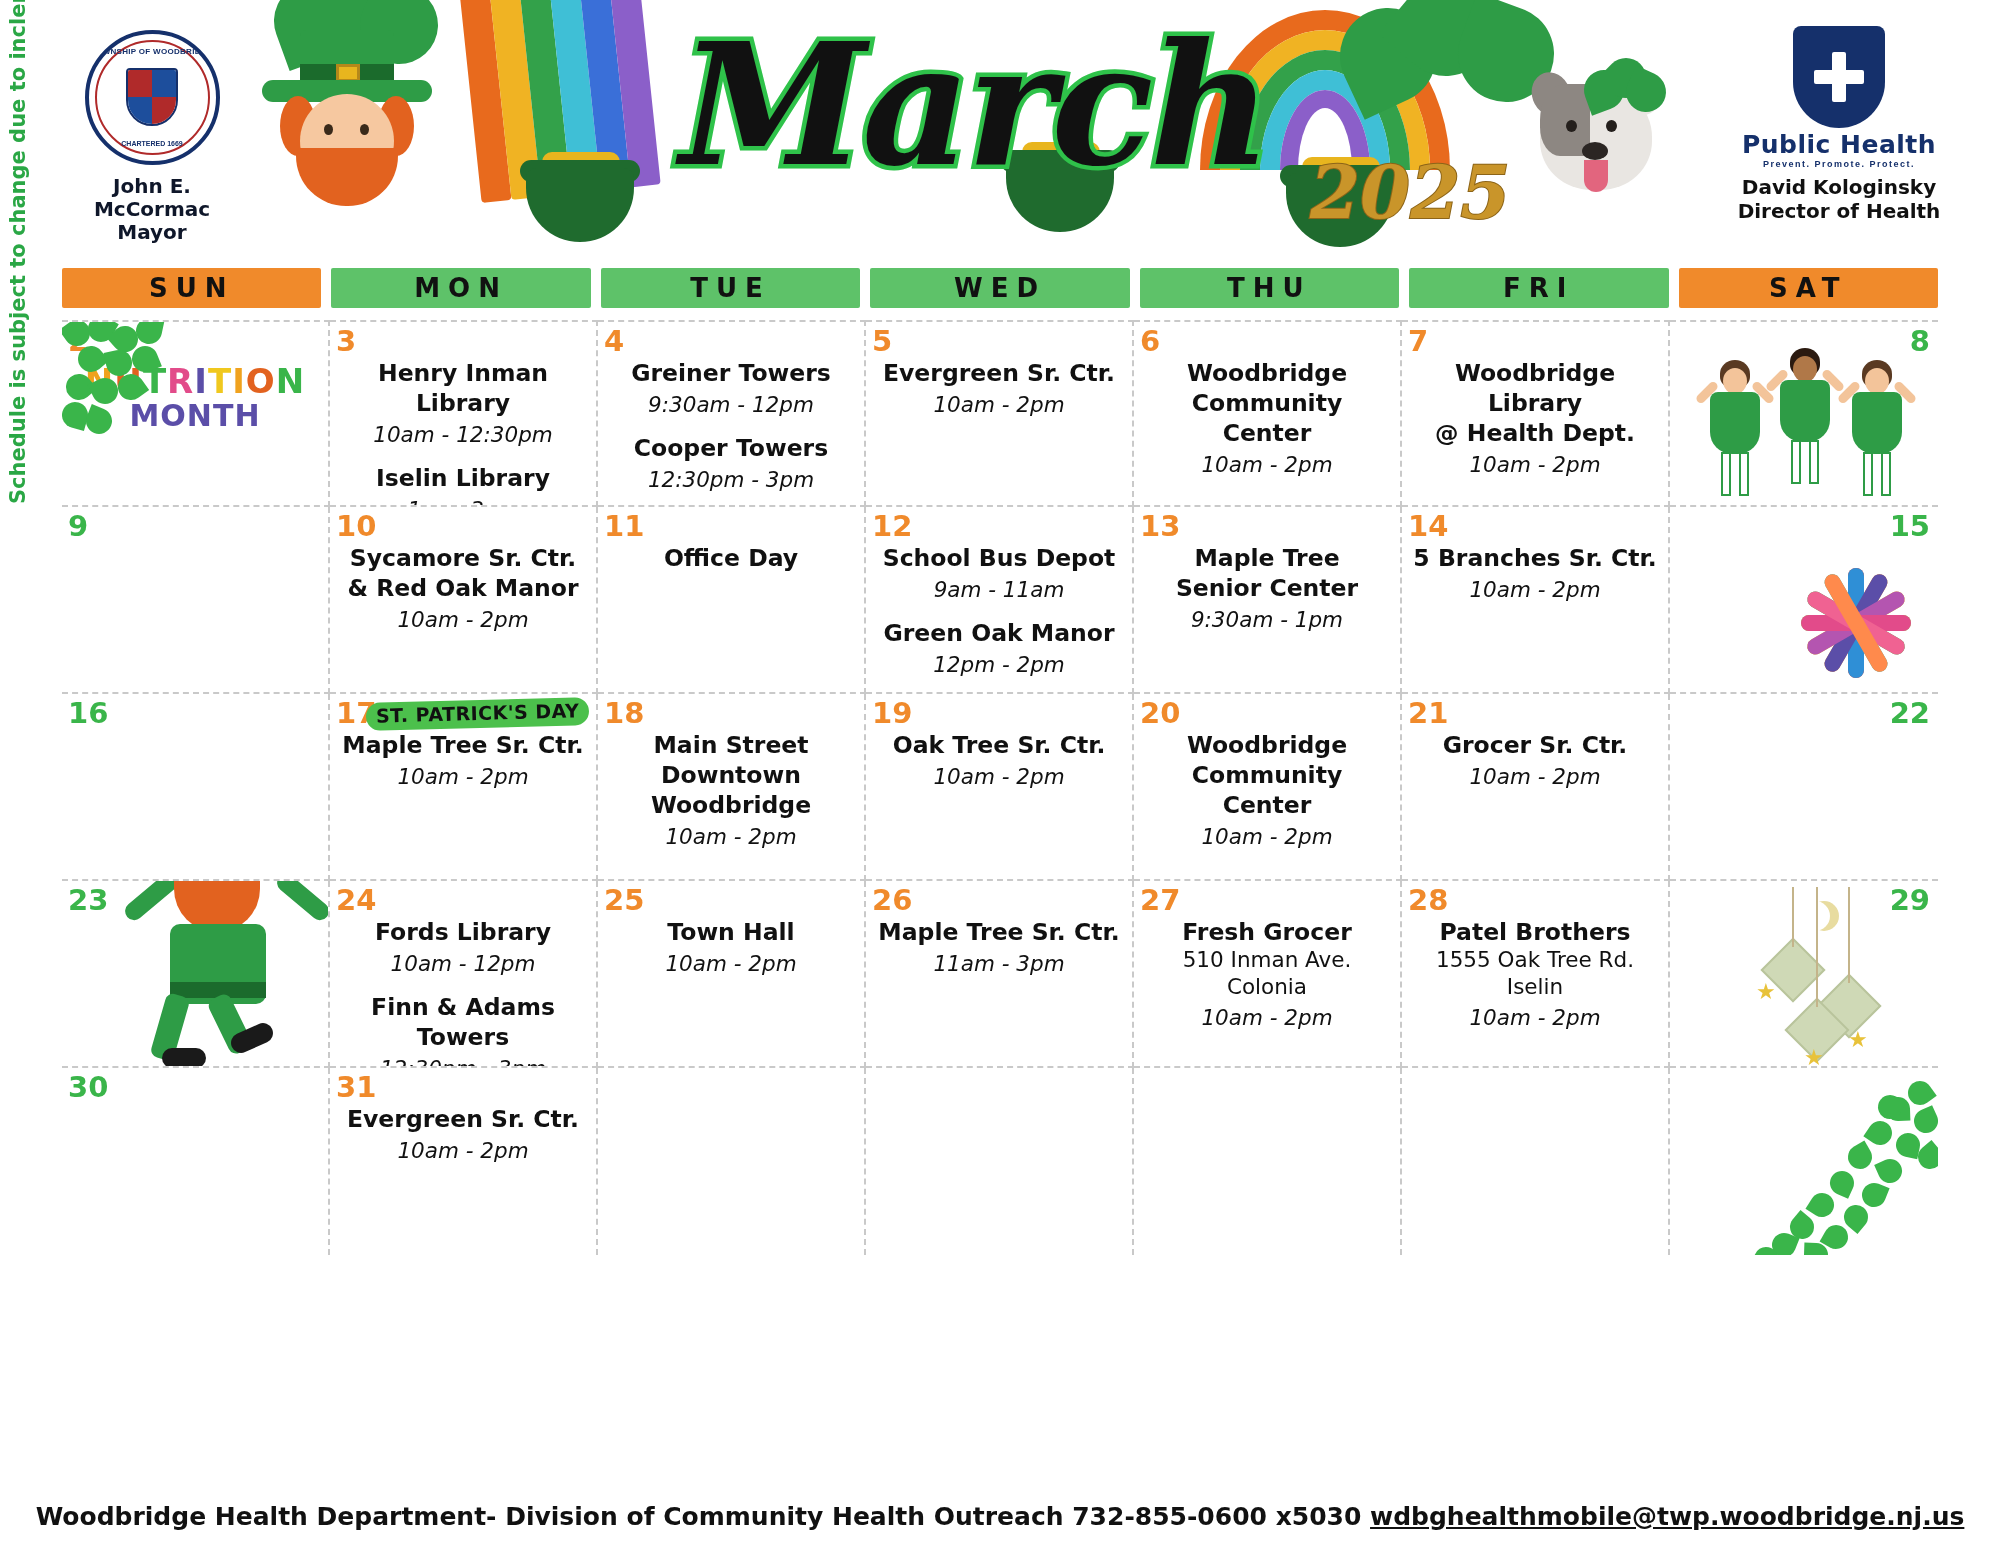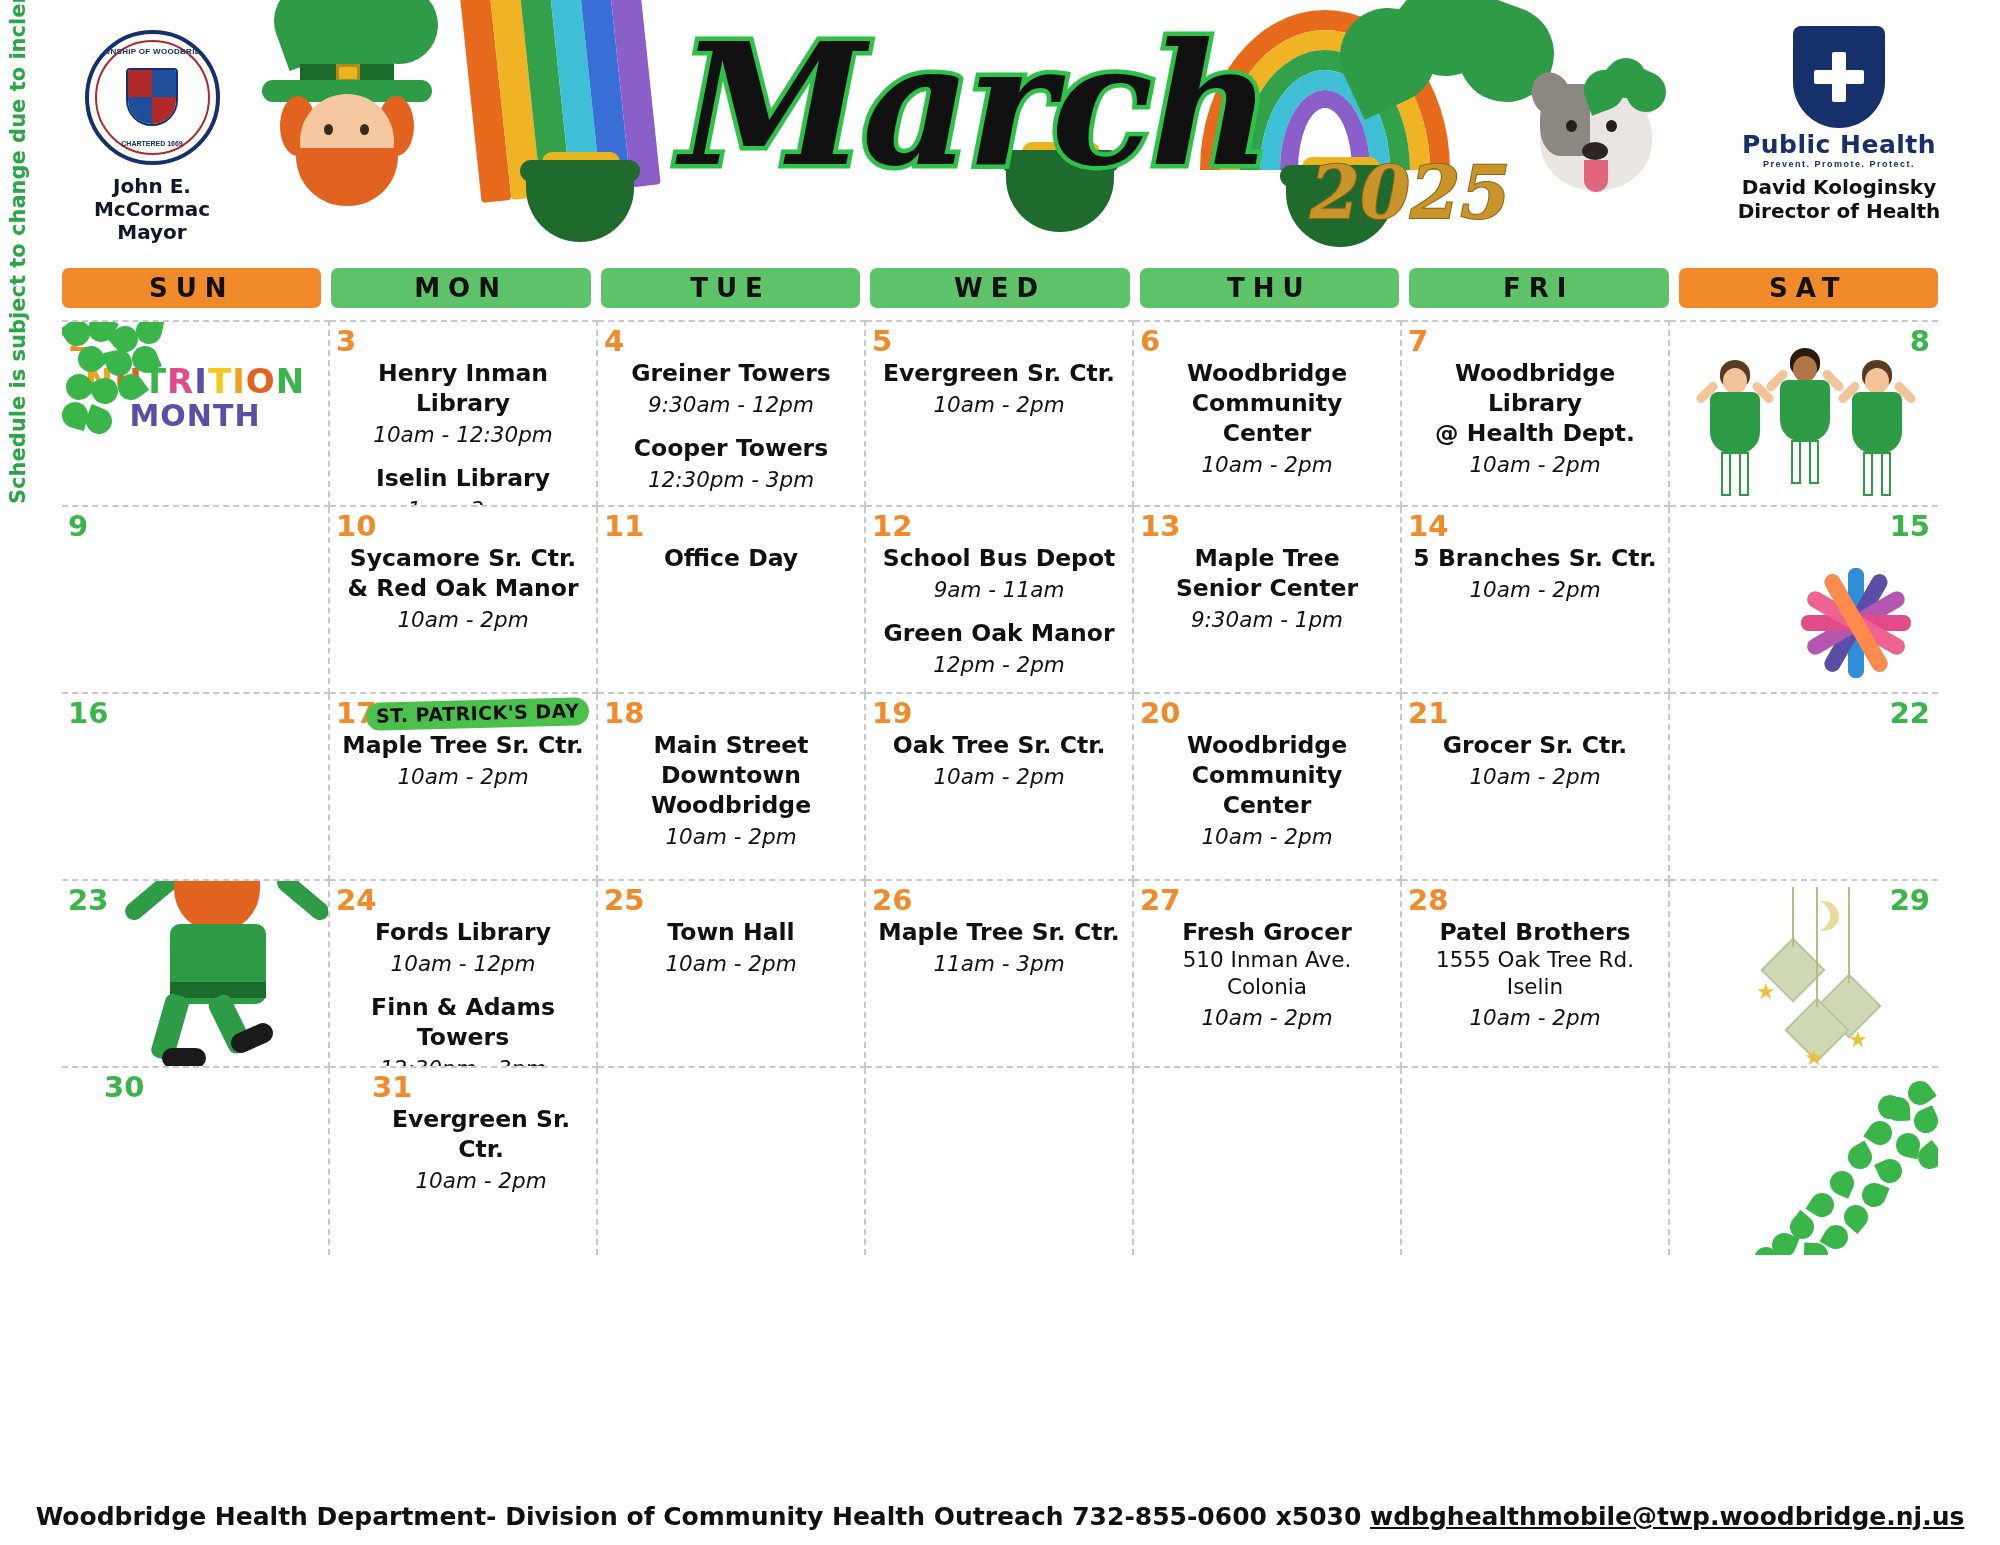--- a/index.html
+++ b/index.html
@@ -214,42 +214,42 @@
     height: 40px;
   }
   .dow {
     flex: 1;
     display: flex; align-items: center; justify-content: center;
     font-family: "DejaVu Sans", sans-serif;
     font-weight: bold;
     font-size: 26px;
     letter-spacing: 8px;
     color: #111;
-    border-radius: 7px;
+    border-radius: 2px;
   }
   .dow.weekend { background: #f08a2b; }
   .dow.weekday { background: #5ec269; }
 
   
   .cal-wrap { position: relative; margin: 12px 62px 0 62px; }
   .cal {
     display: grid;
     grid-template-columns: repeat(7, 1fr);
     grid-auto-rows: 187px;
   }
   .cell {
     border-right: 2px dashed #c9c9c9;
     border-bottom: 2px dashed #c9c9c9;
     position: relative;
     padding: 6px 8px 4px 8px;
     overflow: hidden;
   }
   .cal .cell:nth-child(7n) { border-right: none; }
   .cal .cell.row1 { border-top: 2px dashed #c9c9c9; }
-  .cal .cell.lastrow { border-bottom: none; margin-left: 36px; }
+  .cal .cell.lastrow { border-bottom: none; }
 
   .daynum {
     position: absolute; top: 2px; left: 6px;
     font-family: "DejaVu Sans", sans-serif;
     font-size: 29px; font-weight: bold;
     color: #f08a2b;
   }
   .daynum.green { color: #3ab54a; }
   .daynum.right { left: auto; right: 8px; }
 

